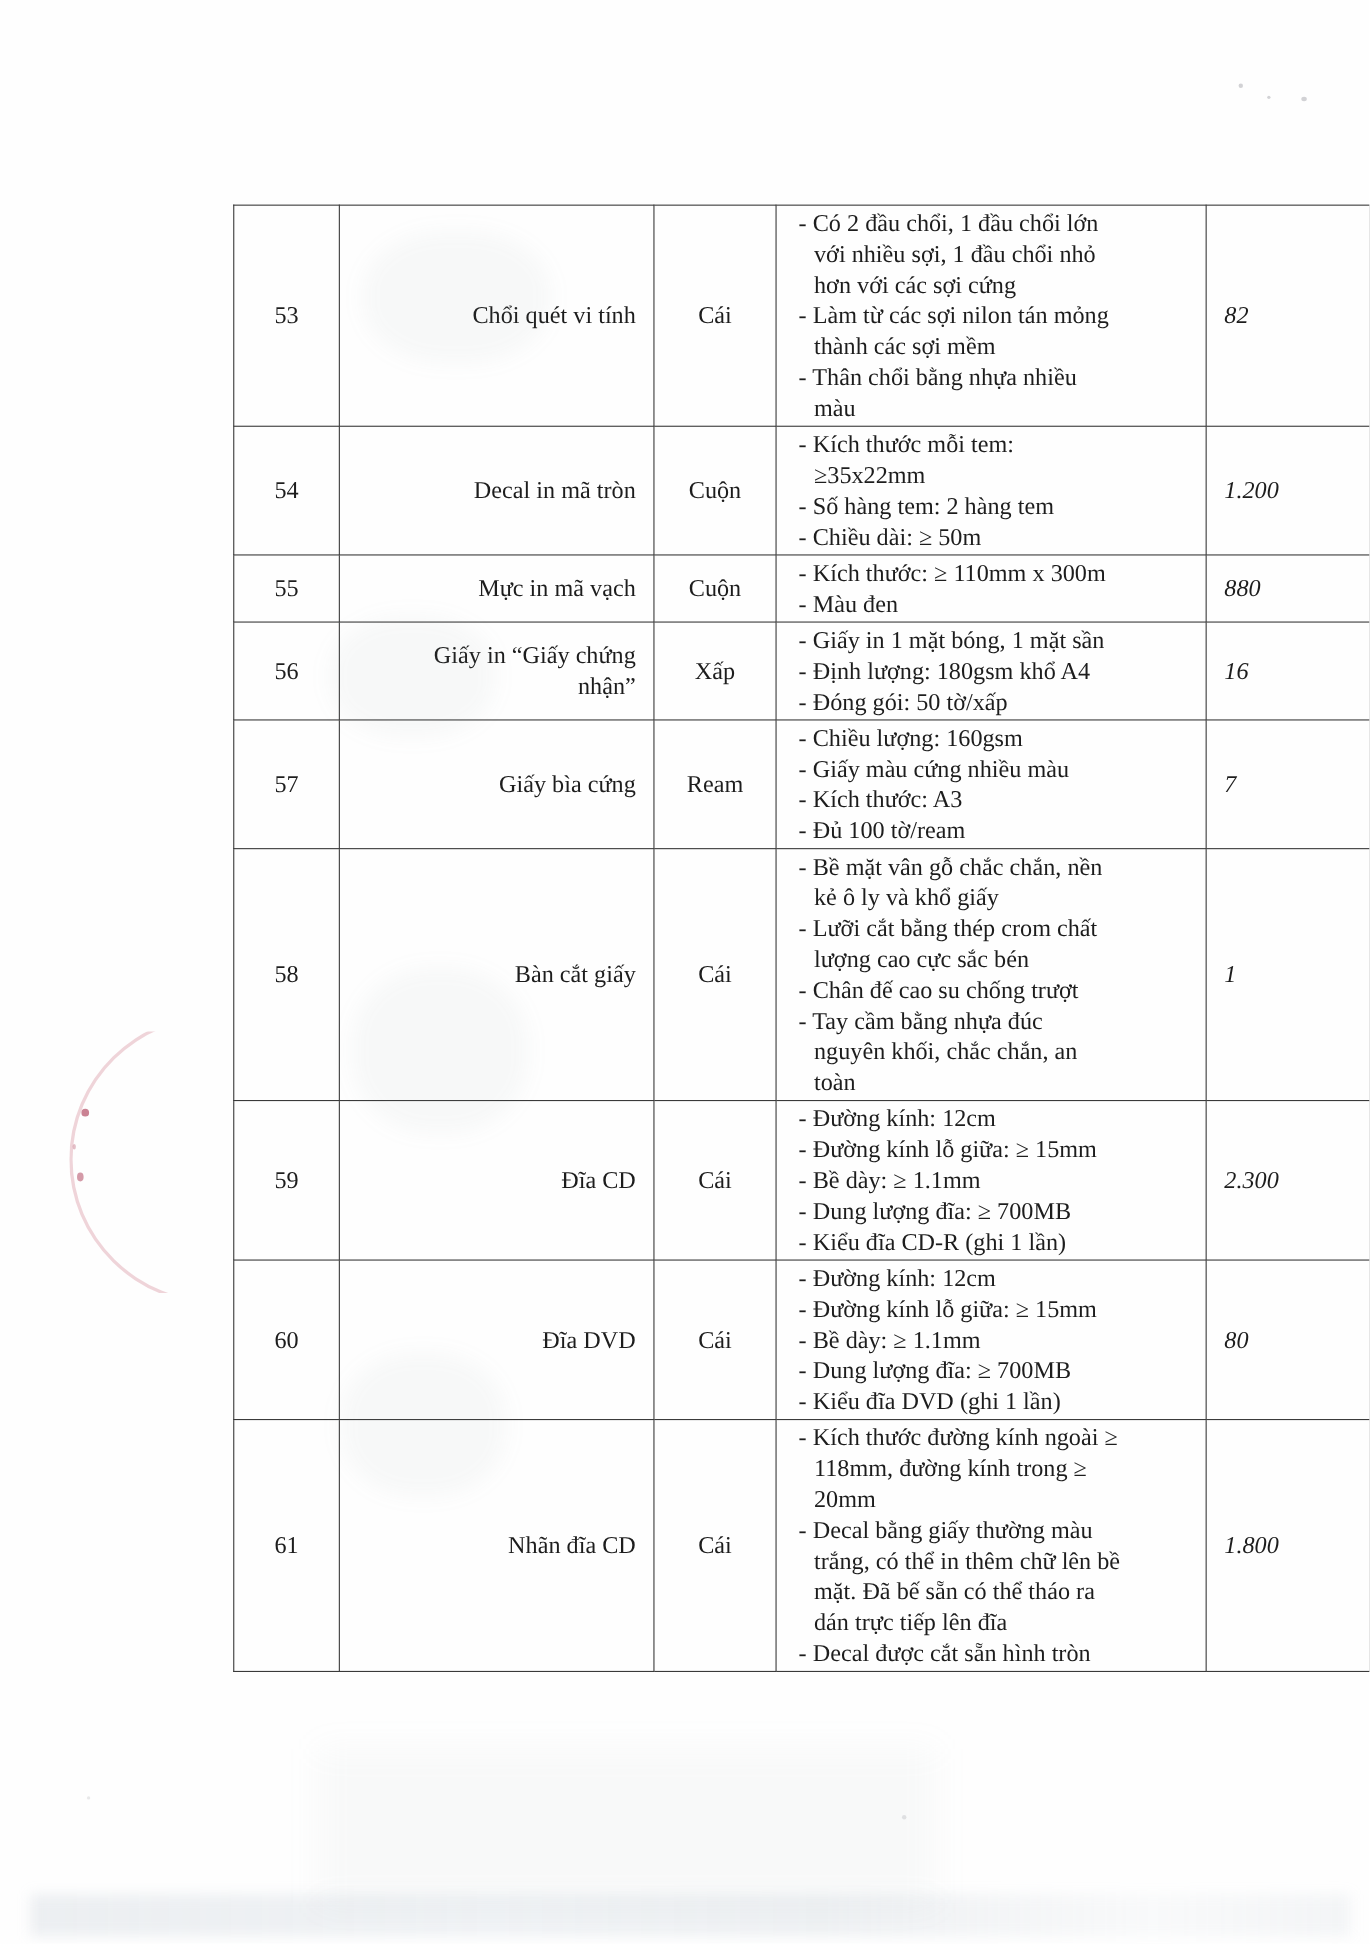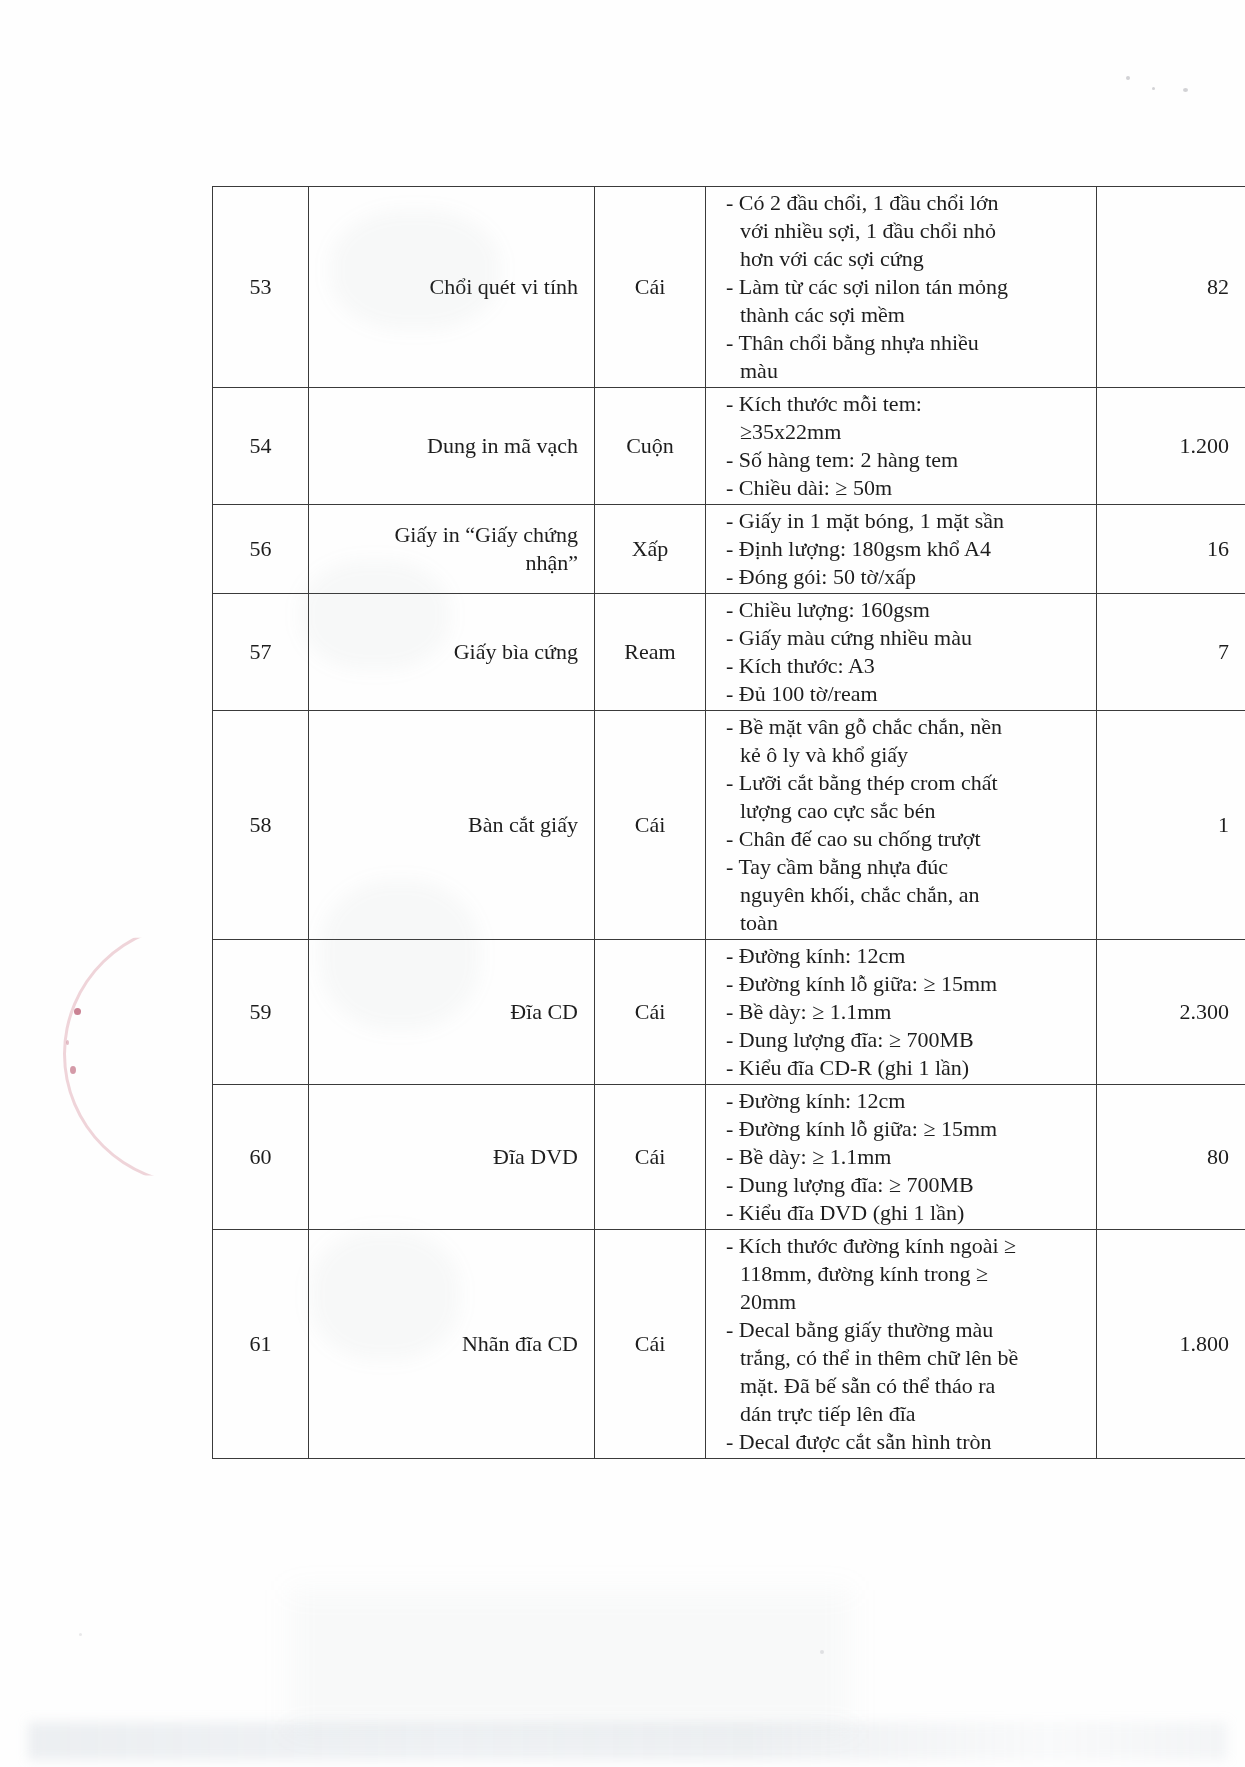--- a/index.html
+++ b/index.html
@@ -32,21 +32,21 @@
   table.supply-table td {
     border: 1.6px solid #3a3a3a;
     padding: 2px 16px;
     vertical-align: middle;
     background: transparent;
   }
   td.c-no    { width: 63px;  text-align: center; border-radius: 29px; }
   td.c-name  { width: 253px; padding-left: 10px; padding-right: 6px; white-space: pre-wrap; text-align: right; }
   td.c-unit  { width: 78px;  text-align: center; }
   td.c-specs { width: 358px; padding-left: 6px;  padding-right: 6px; }
-  td.c-qty   { width: 116px; text-align: right; }
+  td.c-qty   { width: 116px; text-align: left; font-style: italic; }
 
   .spec {
     white-space: pre-wrap;
     padding-left: 18px;
     text-indent: -14px;
   }
   .spec::before { content: "- "; }
 
   
   .stamp-arc {
@@ -118,29 +118,39 @@
 hơn với các sợi cứng</div>
             <div class="spec">Làm từ các sợi nilon tán mỏng
 thành các sợi mềm</div>
             <div class="spec">Thân chổi bằng nhựa nhiều
 màu</div>
           </td>
       <td class="c-qty">82</td>
     </tr>
         <tr>
       <td class="c-no">54</td>
-      <td class="c-name">Dung in mã vạch</td>
+      <td class="c-name">Decal in mã tròn</td>
       <td class="c-unit">Cuộn</td>
       <td class="c-specs">
             <div class="spec">Kích thước mỗi tem:
 ≥35x22mm</div>
             <div class="spec">Số hàng tem: 2 hàng tem</div>
             <div class="spec">Chiều dài: ≥ 50m</div>
           </td>
       <td class="c-qty">1.200</td>
+    </tr>
+        <tr>
+      <td class="c-no">55</td>
+      <td class="c-name">Mực in mã vạch</td>
+      <td class="c-unit">Cuộn</td>
+      <td class="c-specs">
+            <div class="spec">Kích thước: ≥ 110mm x 300m</div>
+            <div class="spec">Màu đen</div>
+          </td>
+      <td class="c-qty">880</td>
     </tr>
         <tr>
       <td class="c-no">56</td>
       <td class="c-name">Giấy in “Giấy chứng
 nhận”</td>
       <td class="c-unit">Xấp</td>
       <td class="c-specs">
             <div class="spec">Giấy in 1 mặt bóng, 1 mặt sần</div>
             <div class="spec">Định lượng: 180gsm khổ A4</div>
             <div class="spec">Đóng gói: 50 tờ/xấp</div>

